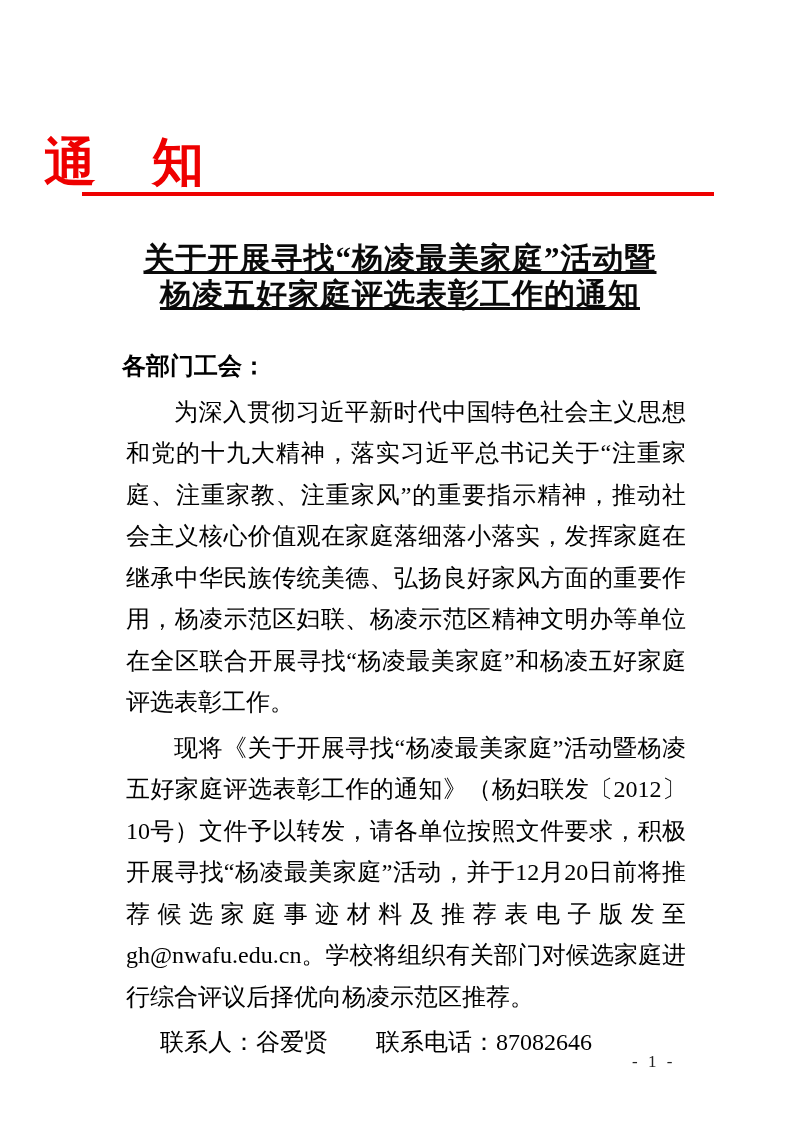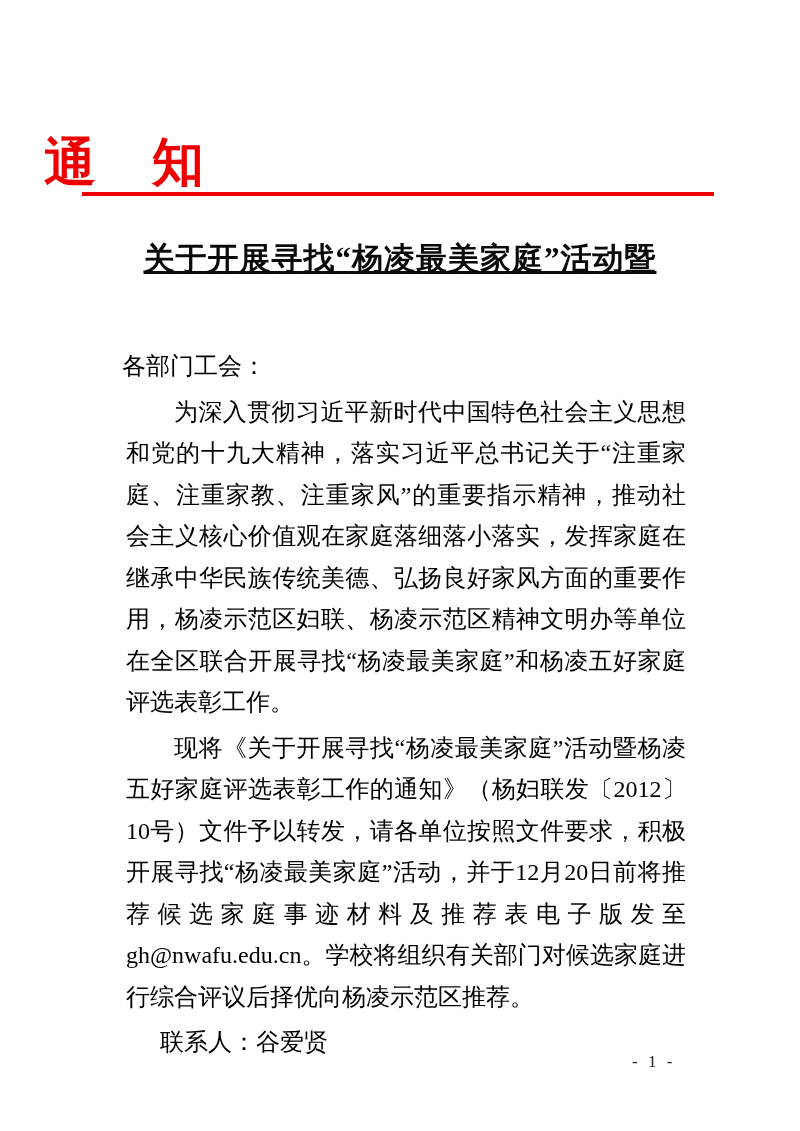--- a/index.html
+++ b/index.html
@@ -54,21 +54,21 @@
     position: absolute;
     top: 346px;
     left: 122px;
     width: 568px;
     font-size: 24px;
     line-height: 41.5px;
     text-align: justify;
     text-justify: inter-ideograph;
   }
   .salutation {
-    font-weight: normal;
+    font-weight: bold;
     text-align: left;
   }
   .para {
     margin: 4px;
     text-indent: 2em;
   }
   .contact-row {
     display: flex;
     gap: 48px;
     padding-left: 38px;
@@ -88,26 +88,28 @@
 <body>
 
 <div class="page">
 
   <div class="notice-header">通　知</div>
 
   <div class="red-line"></div>
 
   <div class="doc-title">
     <div>关于开展寻找“杨凌最美家庭”活动暨</div>
+    <div>杨凌五好家庭评选表彰工作的通知</div>
   </div>
 
   <div class="body-block">
     <div class="salutation">各部门工会：</div>
     <p class="para">为深入贯彻习近平新时代中国特色社会主义思想和党的十九大精神，落实习近平总书记关于“注重家庭、注重家教、注重家风”的重要指示精神，推动社会主义核心价值观在家庭落细落小落实，发挥家庭在继承中华民族传统美德、弘扬良好家风方面的重要作用，杨凌示范区妇联、杨凌示范区精神文明办等单位在全区联合开展寻找“杨凌最美家庭”和杨凌五好家庭评选表彰工作。</p>
     <p class="para">现将《关于开展寻找“杨凌最美家庭”活动暨杨凌五好家庭评选表彰工作的通知》（杨妇联发〔2012〕10号）文件予以转发，请各单位按照文件要求，积极开展寻找“杨凌最美家庭”活动，并于12月20日前将推荐候选家庭事迹材料及推荐表电子版发至 gh@nwafu.edu.cn。学校将组织有关部门对候选家庭进行综合评议后择优向杨凌示范区推荐。</p>
     <div class="contact-row">
       <span>联系人：谷爱贤</span>
+      <span>联系电话：87082646</span>
     </div>
   </div>
 
   <div class="page-number">- 1 -</div>
 
 </div>
 
 </body></html>

